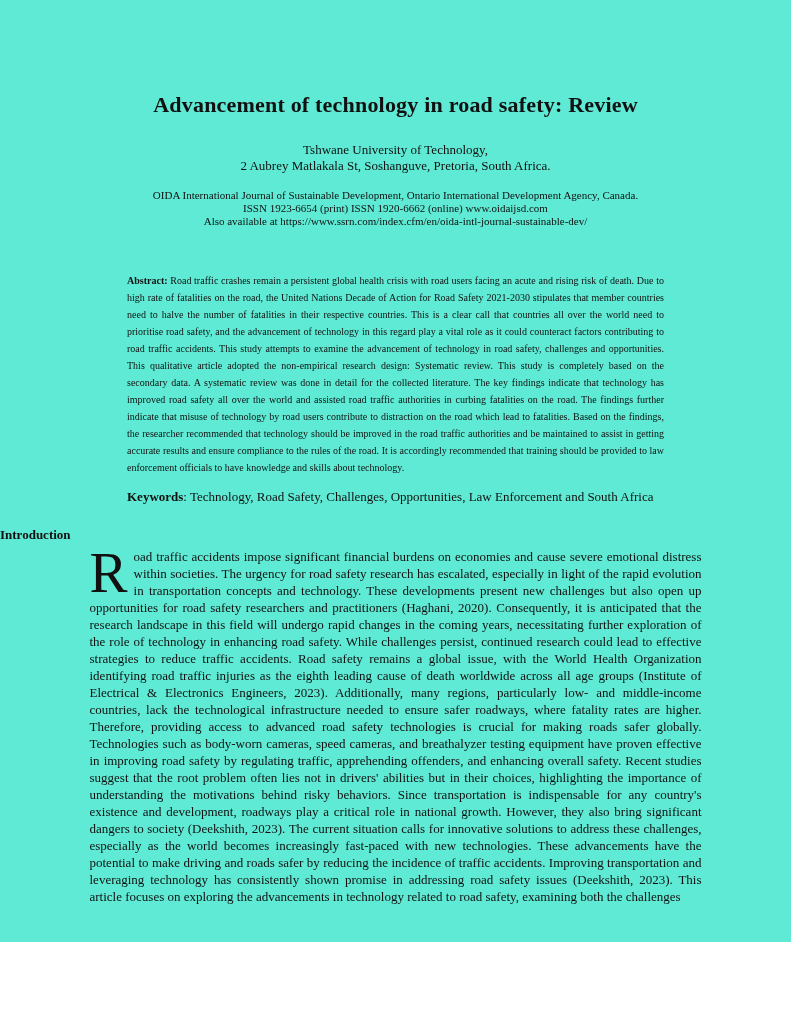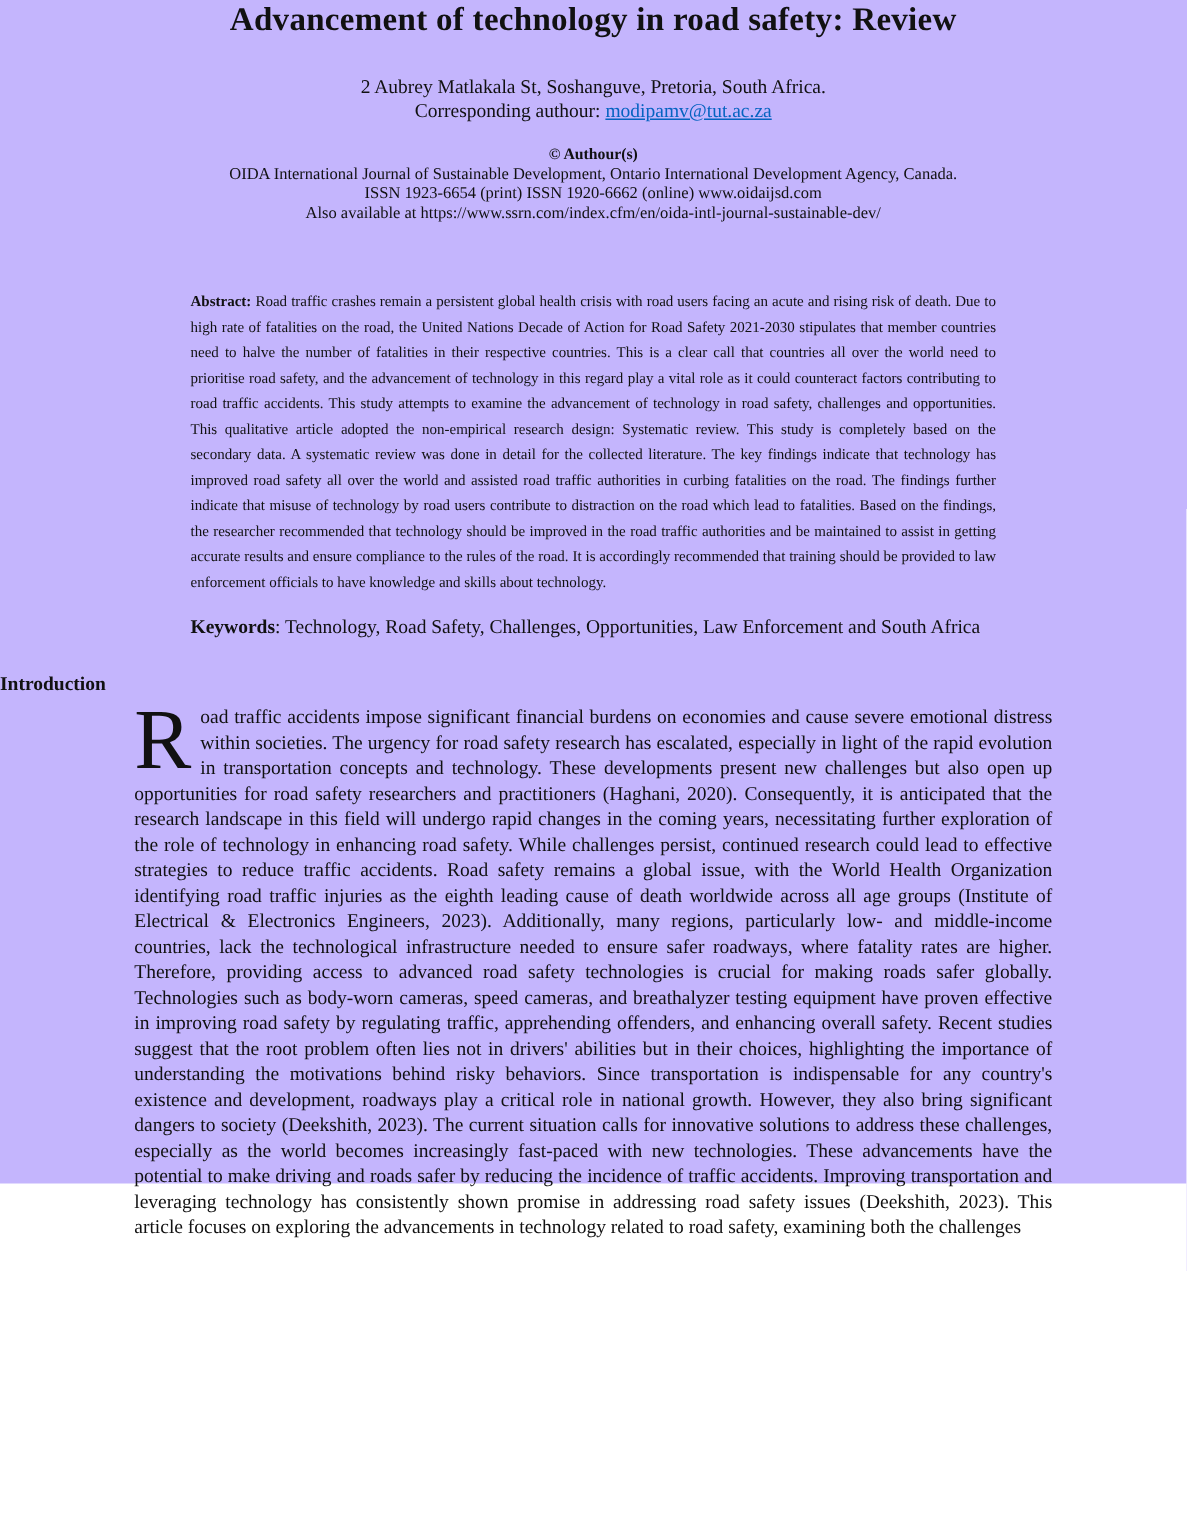--- a/index.html
+++ b/index.html
@@ -6,22 +6,23 @@
   html, body { background: #ffffff; }
   body {
     width: 791px;
     height: 1024px;
     font-family: "Liberation Serif", "DejaVu Serif", serif;
     color: #111111;
     overflow: hidden;
   }
   .page {
     width: 791px;
-    height: 789px;
-    background: #c4b5fd;
+    height: 942px;
+    background: #5eead4;
+    padding-top: 92px;
     position: relative;
   }
   .doc-title {
     text-align: center;
     font-size: 22px;
     font-weight: bold;
     letter-spacing: 0.2px;
     margin-bottom: 24px;
   }
   .author-block {
@@ -79,28 +80,25 @@
   }
 </style>
 </head>
 <body>
 
 <div class="page">
 
   <h1 class="doc-title">Advancement of technology in road safety: Review</h1>
 
   <div class="author-block">
+    <div>Tshwane University of Technology,</div>
     <div>2 Aubrey Matlakala St, Soshanguve, Pretoria, South Africa.</div>
-    <div>
-      <span>Corresponding authour: </span><a class="email-link">modipamv@tut.ac.za</a>
-    </div>
   </div>
 
   <div class="publisher-block">
-    <div class="pub-line1">© Authour(s)</div>
     <div>OIDA International Journal of Sustainable Development, Ontario International Development Agency, Canada.</div>
     <div>ISSN 1923-6654 (print) ISSN 1920-6662 (online) www.oidaijsd.com</div>
     <div>Also available at https://www.ssrn.com/index.cfm/en/oida-intl-journal-sustainable-dev/</div>
   </div>
 
   <p class="abstract-block">
     <span class="abstract-label">Abstract:</span><span> Road traffic crashes remain a persistent global health crisis with road users facing an acute and rising risk of death. Due to high rate of fatalities on the road, the United Nations Decade of Action for Road Safety 2021-2030 stipulates that member countries need to halve the number of fatalities in their respective countries. This is a clear call that countries all over the world need to prioritise road safety, and the advancement of technology in this regard play a vital role as it could counteract factors contributing to road traffic accidents. This study attempts to examine the advancement of technology in road safety, challenges and opportunities. This qualitative article adopted the non-empirical research design: Systematic review. This study is completely based on the secondary data. A systematic review was done in detail for the collected literature. The key findings indicate that technology has improved road safety all over the world and assisted road traffic authorities in curbing fatalities on the road. The findings further indicate that misuse of technology by road users contribute to distraction on the road which lead to fatalities. Based on the findings, the researcher recommended that technology should be improved in the road traffic authorities and be maintained to assist in getting accurate results and ensure compliance to the rules of the road. It is accordingly recommended that training should be provided to law enforcement officials to have knowledge and skills about technology.</span>
   </p>
 
   <p class="keywords-block">

